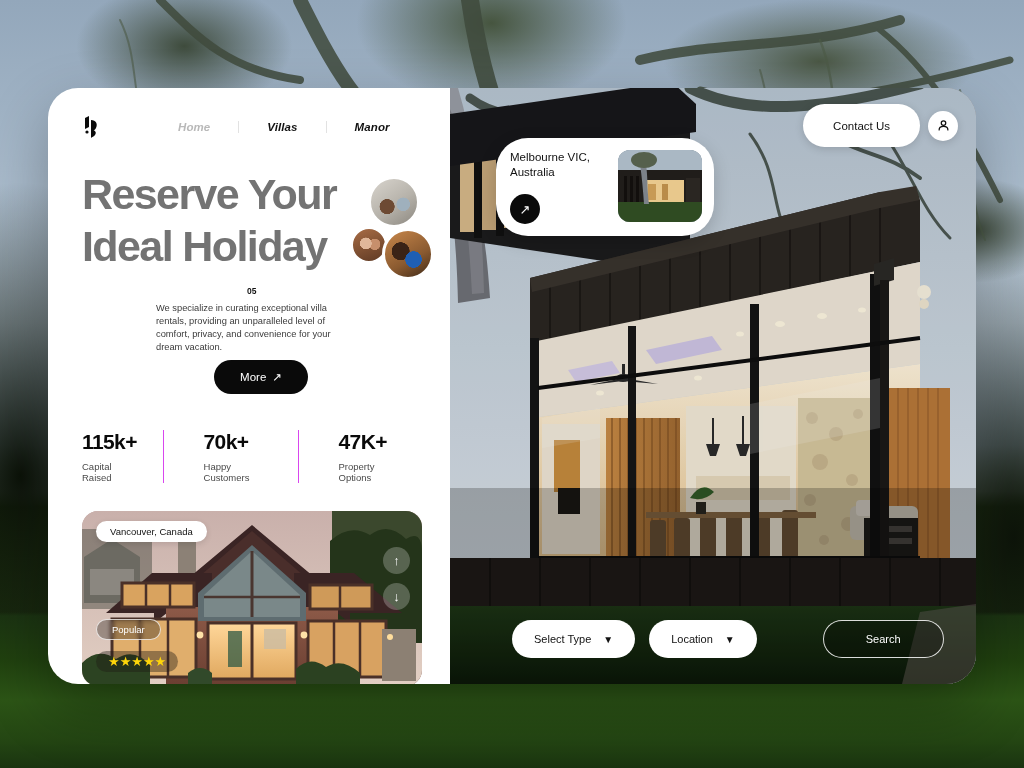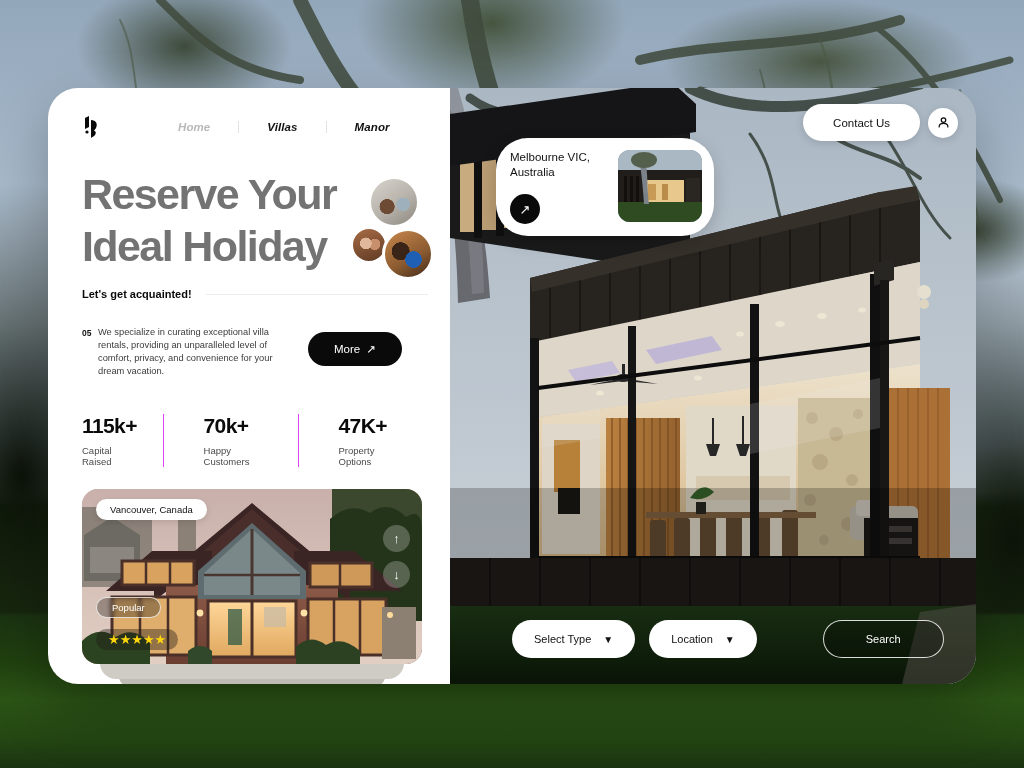--- a/index.html
+++ b/index.html
@@ -91,42 +91,42 @@
            radial-gradient(circle at 62% 62%, #1f5fb4 0 20%, rgba(0,0,0,0) 21%),
            radial-gradient(circle at 34% 44%, #3a2317 0 22%, rgba(0,0,0,0) 23%),
            linear-gradient(150deg,#c8874b,#8a5a30 60%,#3f2a18); }
 
   
   .acq-row { display: flex; align-items: center; margin-top: 16px; gap: 14px; }
   .acq-label { font-size: 11px; font-weight: 700; color: #0a0a0a; white-space: nowrap; }
   .acq-line { flex: 1; height: 1px; background: #ececec; }
 
   
-  .desc-row { display: flex; align-items: flex-start; margin-top: 26px; }
+  .desc-row { display: flex; align-items: center; margin-top: 12px; flex-direction: column; }
   .desc-num { font-size: 8.5px; font-weight: 700; color: #111; margin-top: 2px; width: 16px; flex:0 0 16px; }
   .desc-text { font-size: 9.3px; line-height: 13px; color: #3b3b3b; width: 198px; }
   .more-btn {
     margin-left: 12px; margin-top: 6px;
     background: #0a0a0a; color: #fff;
     border: none; border-radius: 999px;
     height: 34px; padding: 0 26px;
     font-size: 11.5px; font-family: inherit; font-weight: 400;
     cursor: pointer; display: flex; align-items: center; gap: 6px;
     white-space: nowrap;
   }
 
   
   .stats { display: flex; margin-top: 36px; }
   .stat { padding-right: 22px; }
   .stat + .stat { border-left: 1px solid #d946ef; padding-left: 40px; }
   .stat-value { font-size: 21px; font-weight: 700; letter-spacing: -.6px; color: #0a0a0a; }
   .stat-label { font-size: 9.5px; color: #4a4a4a; margin-top: 7px; }
 
   
-  .card-stack { position: relative; margin-top: 22px; width: 340px; height: 200px; }
+  .card-stack { position: relative; margin-top: 28px; width: 340px; height: 200px; }
   .stack-layer {
     position: absolute; left: 50%; transform: translateX(-50%);
     border-radius: 16px; background: #dedbd6;
   }
   .stack-2 { width: 304px; height: 176px; top: 14px; background:#cfccc6; }
   .stack-3 { width: 268px; height: 176px; top: 24px; background:#bfbcb6; }
   .prop-card {
     position: absolute; left: 0; top: 0;
     width: 340px; height: 175px;
     border-radius: 16px; overflow: hidden;
@@ -174,21 +174,21 @@
       linear-gradient(to bottom, #0e0e0e 0%, #151210 100%);
   }
   .hero-art { position: absolute; inset: 0; }
 
   .contact-wrap {
     position: absolute; right: 18px; top: 16px;
     display: flex; align-items: center; gap: 8px; z-index: 5;
   }
   .contact-btn {
     background: #fff; border: none; border-radius: 999px;
-    height: 37px; padding: 0 30px;
+    height: 43px; padding: 0 30px;
     font-size: 11.5px; font-family: inherit; color: #111; cursor: pointer;
     box-shadow: 0 2px 8px rgba(0,0,0,.15);
   }
   .account-btn {
     width: 30px; height: 30px; border-radius: 50%;
     background: #fff; border: none; cursor: pointer;
     display: flex; align-items: center; justify-content: center;
     box-shadow: 0 2px 8px rgba(0,0,0,.15);
   }
 
@@ -288,24 +288,20 @@
           <span>Reserve Your</span><br>
           <span>Ideal Holiday</span>
         </h1>
         <div class="avatars">
           <div class="av av1"></div>
           <div class="av av2"></div>
           <div class="av av3"></div>
         </div>
       </div>
 
-      <div class="acq-row">
-        <span class="acq-label">Let's get acquainted!</span>
-        <span class="acq-line"></span>
-      </div>
 
       <div class="desc-row">
         <span class="desc-num">05</span>
         <p class="desc-text">We specialize in curating exceptional villa rentals, providing an unparalleled level of comfort, privacy, and convenience for your dream vacation.</p>
         <button class="more-btn">
           <span>More</span>
           <span>↗</span>
         </button>
       </div>
 

